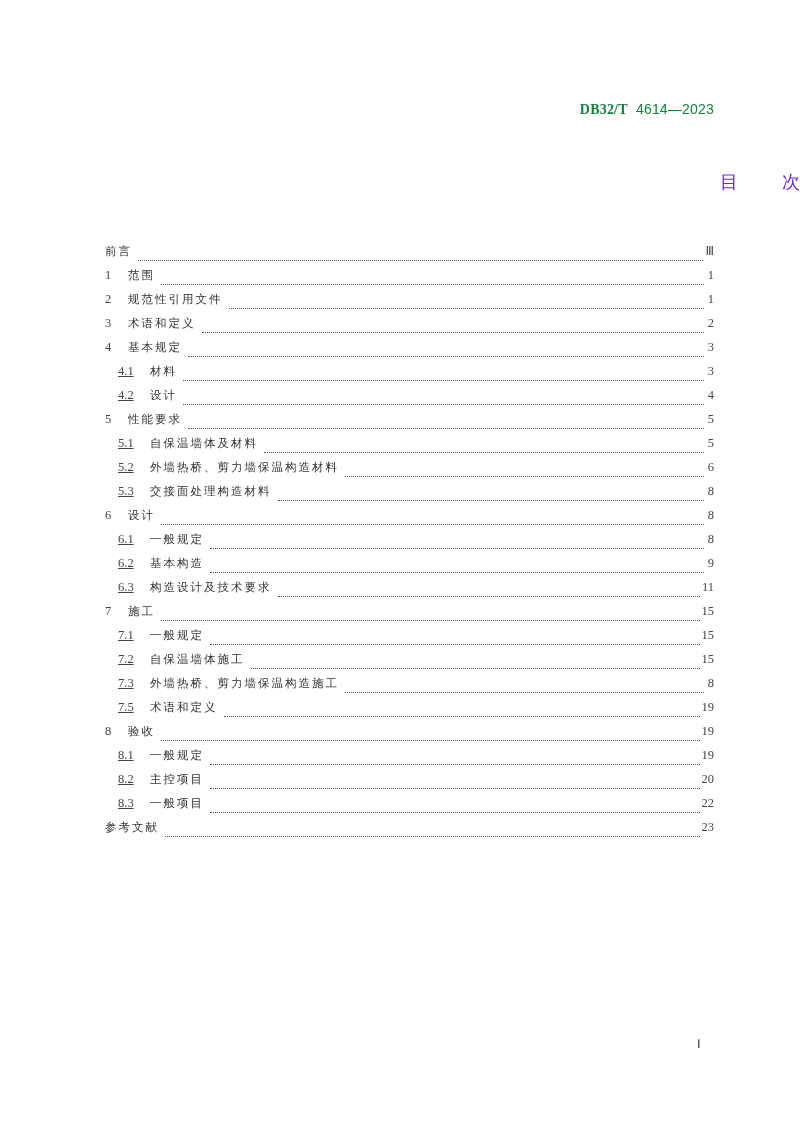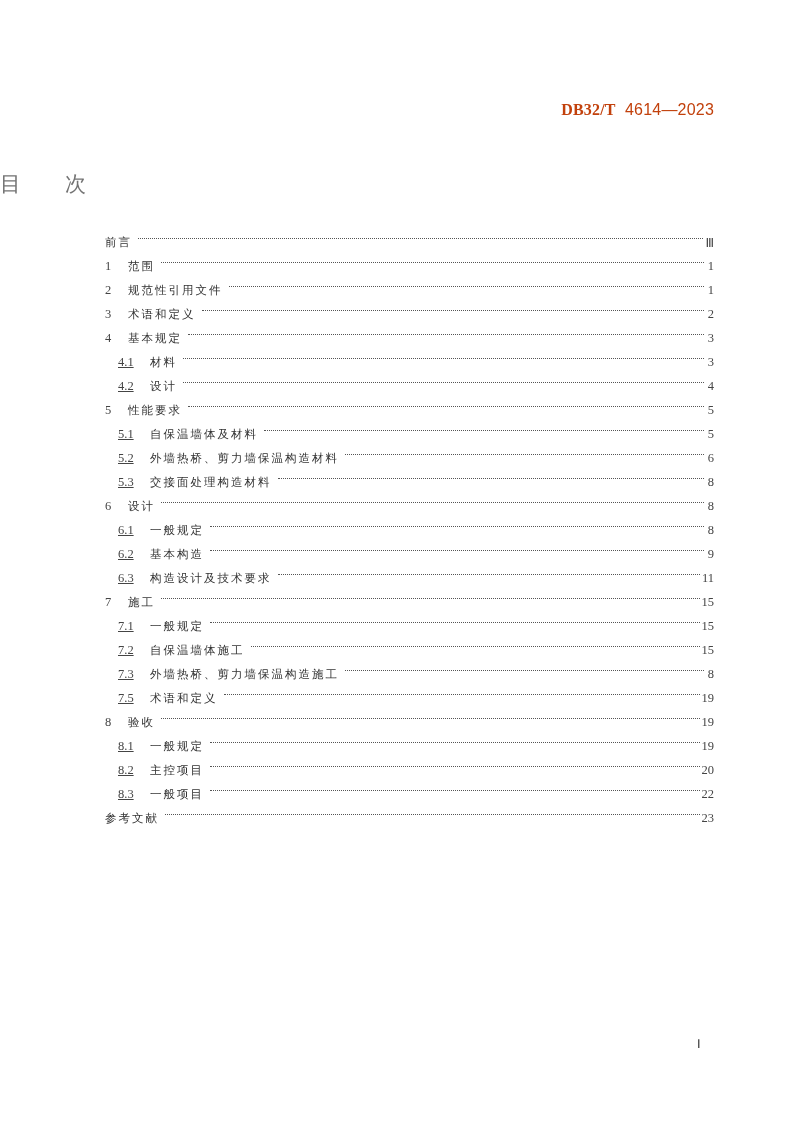--- a/index.html
+++ b/index.html
@@ -12,55 +12,55 @@
       height: 1123px;
       position: relative;
       overflow: hidden;
       font-family: "DejaVu Serif", "Liberation Serif", serif;
       color: #2a2a2a;
     }
     .std-code {
       position: absolute;
       top: 101px;
       right: 86px;
-      font-size: 16px;
+      font-size: 14px;
       letter-spacing: 0.2px;
       font-family: "Liberation Sans", sans-serif;
-      color: #c2410c;
+      color: #15803d;
     }
     .std-code b {
       font-family: "Liberation Serif", serif;
       font-weight: bold;
     }
     .toc-title {
       position: absolute;
       top: 170px;
       left: 0;
       width: 800px;
-      text-align: left;
+      text-align: right;
       font-family: "DejaVu Sans", sans-serif;
-      font-size: 21px;
-      color: #737373;
+      font-size: 18px;
+      color: #6d28d9;
     }
     .toc-title span {
       display: inline-block;
     }
     .toc-title .gap {
       width: 44px;
     }
     .toc {
       position: absolute;
       top: 235px;
       left: 105px;
       width: 609px;
     }
     .toc-row {
       height: 24px;
       display: flex;
-      align-items: flex-start;
+      align-items: flex-end;
       font-size: 12px;
       white-space: nowrap;
       color: #333;
     }
     .toc-row.level2 {
       padding-left: 13px;
     }
     .num {
       display: inline-block;
       font-family: "Liberation Serif", serif;

